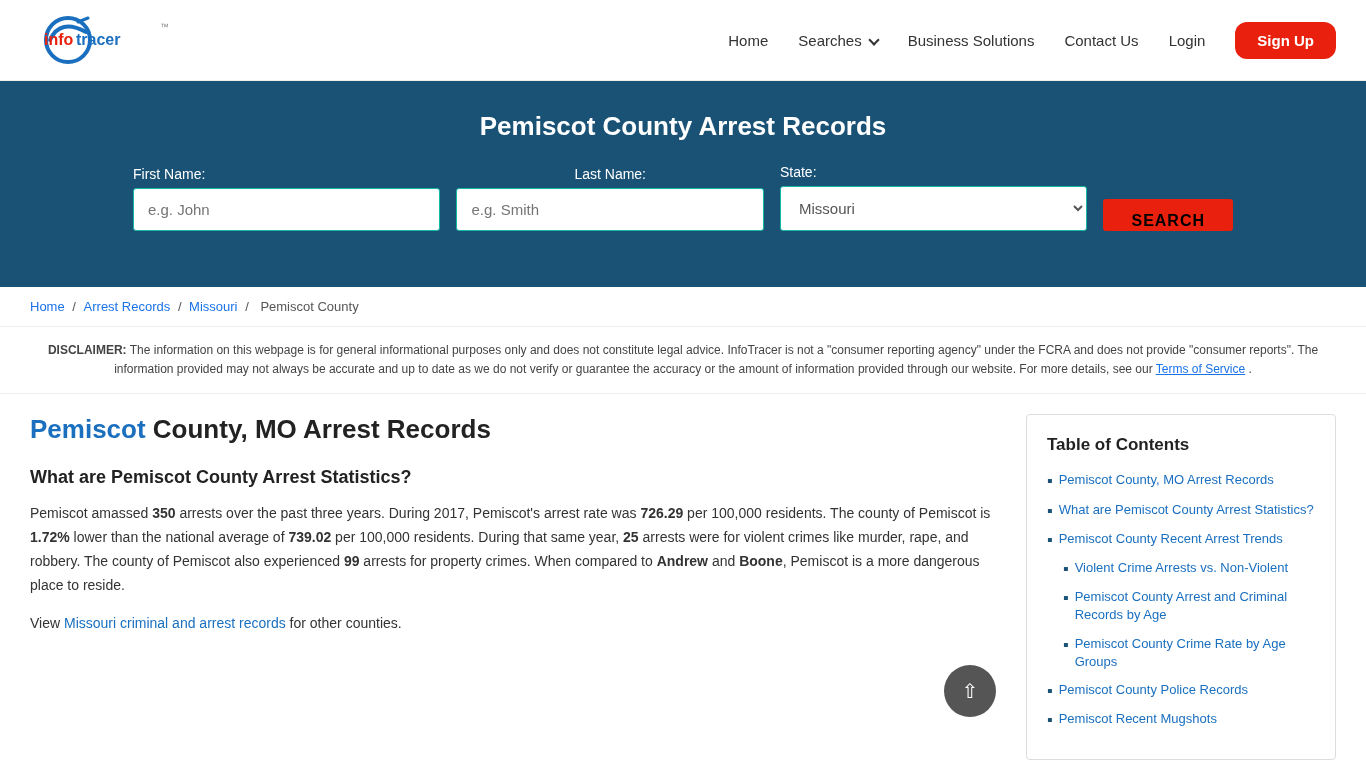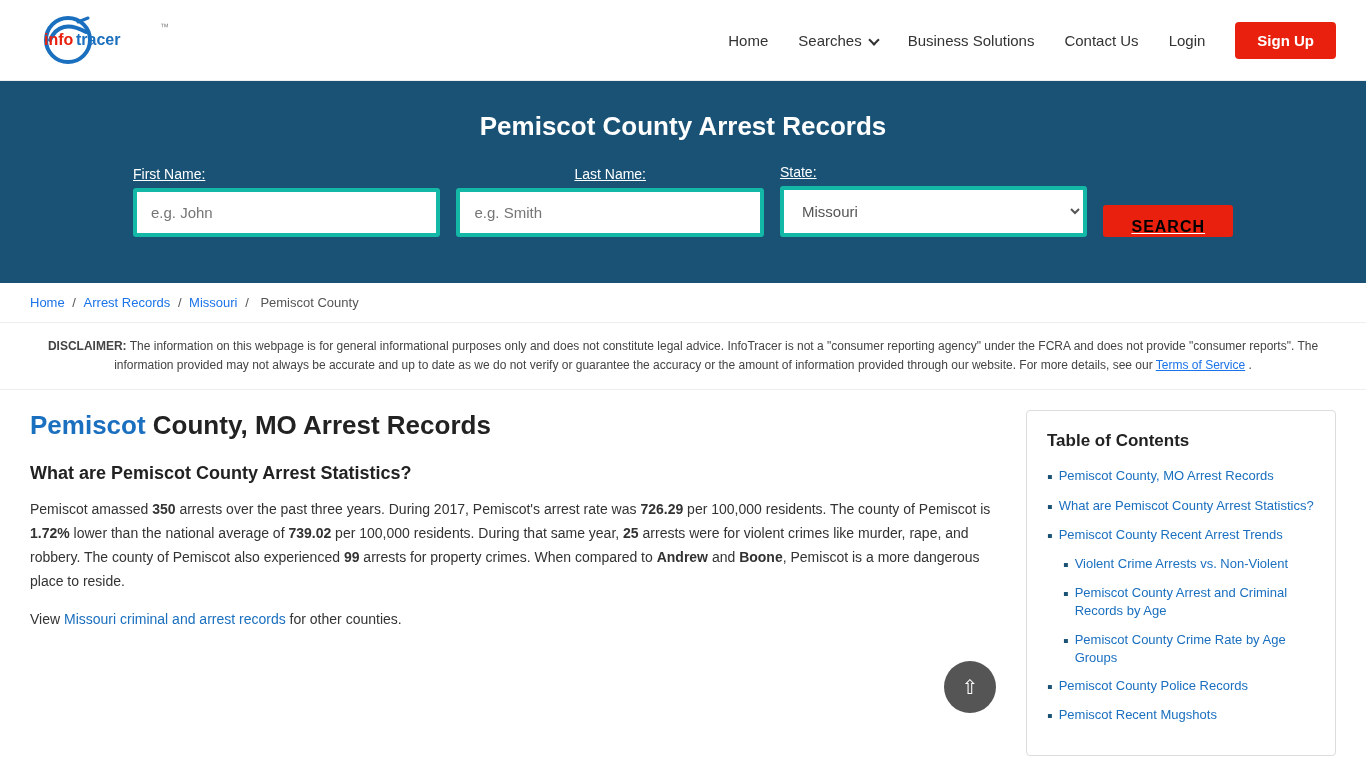--- a/index.html
+++ b/index.html
@@ -41,21 +41,21 @@
       font-size: 15px;
       font-weight: 500;
     }
     .nav-signup {
       background: #e8200d;
       color: #fff;
       border: none;
       padding: 10px 22px;
       font-size: 15px;
       font-weight: bold;
-      border-radius: 4px;
+      border-radius: 12px;
       cursor: pointer;
       text-decoration: none;
     }
 
     
     .hero {
       background: #1a5276;
       padding: 30px 20px 40px;
       text-align: center;
       color: #fff;
@@ -63,43 +63,42 @@
     .hero-title {
       font-size: 26px;
       font-weight: bold;
       margin-bottom: 22px;
       color: #fff;
     }
     .search-form {
       display: flex;
       gap: 16px;
       max-width: 1100px;
-      margin: 6px auto;
+      margin: 16px auto;
       align-items: flex-end;
-      text-decoration: underline;
     }
     .form-group {
       display: flex;
       flex-direction: column;
       align-items: flex-start;
       gap: 6px;
     }
     .form-group label {
       color: #fff;
       font-size: 14px;
       font-weight: 500;
     }
     .form-group.first-name { flex: 2; }
     .form-group.last-name { flex: 2; align-items: center; }
     .form-group.state { flex: 2; }
     .form-group input, .form-group select {
       width: 100%;
       padding: 12px 14px;
       font-size: 15px;
-      border: 4px solid #14b8a6;
+      border: 1px solid #14b8a6;
       border-radius: 3px;
       outline: none;
       background: #fff;
       color: #555;
     }
     .search-btn {
       background: #e8200d;
       color: #000000;
       border: none;
       padding: 13px 28px;

